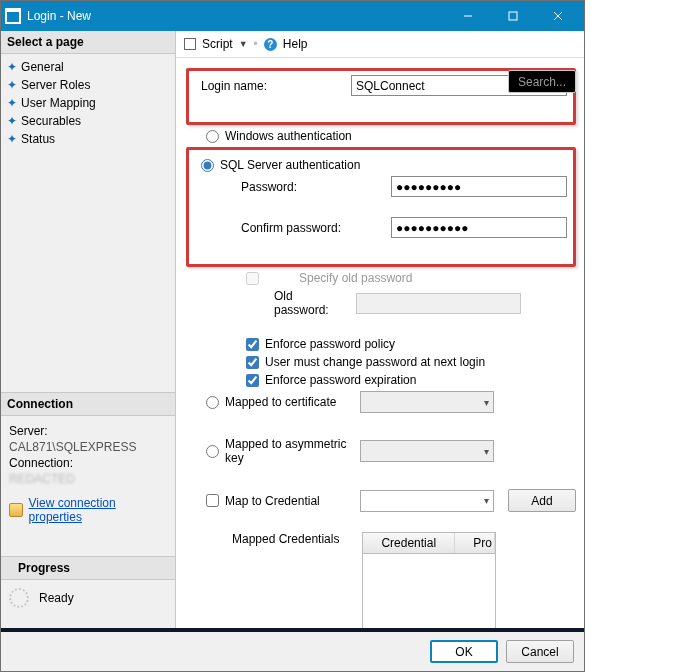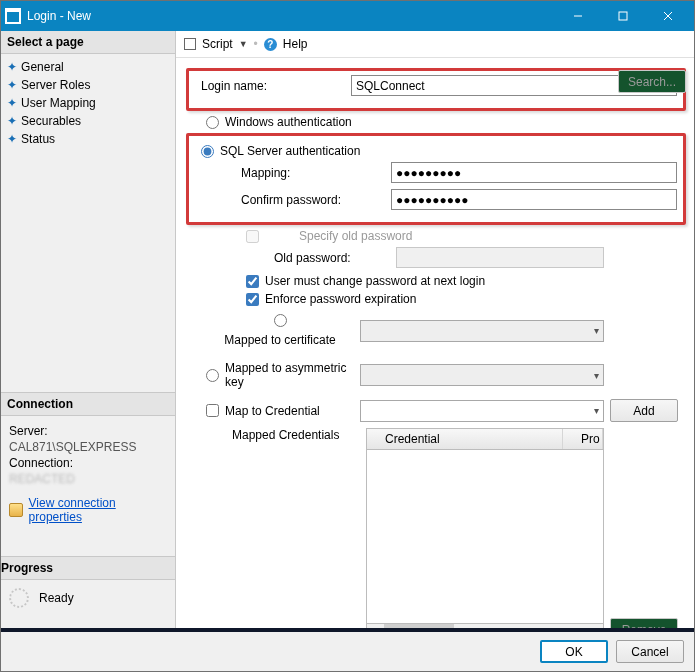--- a/index.html
+++ b/index.html
@@ -1,17 +1,17 @@
 <!DOCTYPE html>
 <html><head>
 <meta charset="utf-8">
 <style>
   * { box-sizing: border-box; font-family: "Segoe UI", Tahoma, sans-serif; font-size: 12px; }
   html,body { margin:0; padding:0; background:#fff; }
-  .window { width:695px; height:672px; border:1px solid #707070; display:flex; flex-direction:column; }
+  .window { width:585px; height:672px; border:1px solid #707070; display:flex; flex-direction:column; }
   .titlebar { height:30px; background:#0a84c1; color:#fff; display:flex; align-items:center; padding:0 4px; }
   .titlebar .icon { width:16px; height:16px; border:2px solid #fff; border-top-width:4px; margin-right:6px; }
   .titlebar .title { flex:1; }
   .titlebar .winbtn { width:45px; height:30px; display:flex; align-items:center; justify-content:center; color:#fff; }
   .winbtn svg { stroke:#fff; stroke-width:1; fill:none; }
   .body { flex:1; display:flex; min-height:0; }
   .sidebar { width:175px; background:#f0f0f0; border-right:1px solid #c8c8c8; display:flex; flex-direction:column; }
   .sidehead { font-weight:bold; padding:4px 6px; border-bottom:1px solid #c8c8c8; background:#e4e4e4;}
   .sidelist { padding:4px 0; }
   .sideitem { display:flex; align-items:center; padding:2px 6px; gap:4px;}
@@ -19,56 +19,56 @@
   .conn-sec { border-top:1px solid #c8c8c8; padding:0 0 6px 0;}
   .conn-head { font-weight:bold; padding:4px 6px; border-bottom:1px solid #c8c8c8; background:#e4e4e4;}
   .conn-body { padding:6px 8px; }
   .conn-body .lbl { margin-top:2px; }
   .conn-body .val { margin-top:2px; color:#555;}
   .conn-body .blur { color:#bbb; filter:blur(1.5px);}
   .linkrow { display:flex; align-items:center; gap:6px; margin-top:10px;}
   .linkrow .dbicon { width:14px;height:14px; background:linear-gradient(#ffe08a,#e8b34a); border:1px solid #b8892c; border-radius:2px;}
   .linkrow a { color:#0050c8; text-decoration:underline; }
   .prog-sec { margin-top:auto; border-top:1px solid #c8c8c8;}
-  .prog-head { font-weight:bold; padding:4px 0; border-bottom:1px solid #c8c8c8; background:#e4e4e4;}
+  .prog-head { font-weight:bold; padding:4px 17px; border-bottom:1px solid #c8c8c8; background:#e4e4e4;}
   .prog-body { display:flex; align-items:center; gap:10px; padding:8px 8px 20px 8px;}
   .spinner { width:20px;height:20px;border:2px dotted #c7c7c7;border-radius:50%; }
   .main { flex:1; display:flex; flex-direction:column; min-width:0;}
   .toolbar { display:flex; align-items:center; gap:6px; padding:6px 8px; border-bottom:1px solid #e0e0e0;}
   .toolbar .scripticon{ width:12px;height:12px;border:1px solid #666;display:inline-block;}
   .toolbar .drop { font-size:9px; color:#444;}
   .toolbar .helpicon{ width:13px;height:13px;border-radius:50%;background:#2a8dd4;color:#fff;display:inline-flex;align-items:center;justify-content:center;font-size:10px;font-weight:bold;}
   .form { flex:1; padding:10px 8px 0 10px; overflow:hidden; position:relative;}
-  .row { display:flex; align-items:center; margin-bottom:6px; gap:6px;}
+  .row { display:flex; align-items:center; margin-bottom:20px; gap:6px;}
   .lblcol { width:150px; padding-left:6px;}
   .lblcol.indent { padding-left:60px; width:190px;}
   .lblcol.indent2 { padding-left:30px; width:168px;}
   .txt { flex:1; height:21px; border:1px solid #888; background:#fff; padding:0 4px; }
   .txt.disabled { background:#f0f0f0; color:#9a9a9a; border-color:#c8c8c8;}
   .btn { height:23px; min-width:68px; background:linear-gradient(#f6f6f6,#e8e8e8); border:1px solid #a0a0a0; border-radius:2px; padding:0 8px;}
-  .btn.disabled{ color:#9a9a9a; border-color:#c8c8c8; background:#14532d;}
+  .btn.disabled{ color:#9a9a9a; border-color:#c8c8c8; background:#000000;}
   .btn.primary{ border:2px solid #0a84c1; background:#fff;}
   .redbox { border:3px solid #d23a3a; border-radius:2px; padding:4px 6px 6px 6px; margin-bottom:4px; box-shadow:2px 2px 3px rgba(0,0,0,.15);}
   input[type=radio],input[type=checkbox]{ accent-color:#3a7bbf; margin:0;}
   .radiolbl,.chklbl{ display:flex; align-items:center; gap:6px; padding-left:20px; margin:4px 0;}
   .chklbl.indent{ padding-left:60px;}
   .chklbl.disabled,.radiolbl.disabled{ color:#9a9a9a;gap:40px;}
   .combo { flex:1; height:22px; display:flex; align-items:center; background:linear-gradient(#f4f4f4,#e3e3e3); border:1px solid #a8a8a8; padding:0 4px; justify-content:space-between;}
   .combo.flat{ background:#fff;}
   .combo .chev{ font-size:10px; color:#555;}
   .combo.disabled{ color:#9a9a9a; background:#eee;}
   .listhdr{ display:flex; background:linear-gradient(#f8f8f8,#e6e6e6); border:1px solid #bcbcbc; border-bottom:none;}
   .listhdr div{ padding:3px 18px; border-right:1px solid #d6d6d6;}
   .listbox{ height:175px; border:1px solid #bcbcbc; background:#fff;}
   .listscroll{ display:flex; border:1px solid #bcbcbc; border-top:none; height:17px;}
   .listscroll .sarrow{ width:17px; display:flex;align-items:center;justify-content:center; background:#f0f0f0;}
   .listscroll .strack{ flex:1; background:#f0f0f0;}
   .listscroll .sthumb{ width:70px; background:#cfcfcf;}
   .footer{ display:flex; justify-content:flex-end; gap:8px; padding:8px 10px; border-top:4px solid #0f172a; background:#f0f0f0;}
-  .rightbtncol{ width:76px; display:flex; }
+  .rightbtncol{ width:76px; display:flex; justify-content:flex-end;}
 </style>
 </head>
 <body>
 
 <div class="window">
 
   <div class="titlebar">
     <span class="icon"></span>
     <span class="title">Login - New</span>
     <span class="winbtn">
@@ -163,50 +163,54 @@
           <input type="radio" style="">
           <span>Windows authentication</span>
         </label>
 
         <div class="redbox">
           <label class="radiolbl" style="padding-left:6px;align-items:flex-end;">
             <input type="radio" checked="" style="">
             <span>SQL Server authentication</span>
           </label>
           <div class="row">
-            <span class="lblcol indent" style="padding-left:46px;">Mapping:</span>
+            <span class="lblcol indent" style="padding-left:46px;">Password:</span>
             <input class="txt" value="●●●●●●●●●" style="">
           </div>
           <div class="row">
             <span class="lblcol indent" style="padding-left:46px;">Confirm password:</span>
             <input class="txt" value="●●●●●●●●●●" style="">
           </div>
         </div>
 
         <label class="chklbl indent disabled">
           <input type="checkbox" disabled="" style="">
           <span>Specify old password</span>
         </label>
         <div class="row">
           <span class="lblcol indent disabled" style="padding-left:88px; width:204px;">Old password:</span>
           <input class="txt disabled" disabled="" style="">
           <span style="width:76px;"></span>
         </div>
 
         <label class="chklbl indent">
           <input type="checkbox" checked="" style="">
+          <span>Enforce password policy</span>
+        </label>
+        <label class="chklbl indent">
+          <input type="checkbox" checked="" style="">
           <span>User must change password at next login</span>
         </label>
         <label class="chklbl indent">
           <input type="checkbox" checked="" style="">
           <span>Enforce password expiration</span>
         </label>
 
         <div class="row">
-          <label class="radiolbl" style="width:168px;flex-direction:column;">
+          <label class="radiolbl" style="width:168px;">
             <input type="radio" style="">
             <span>Mapped to certificate</span>
           </label>
           <div class="combo disabled">
               <span></span>
               <span class="chev">▾</span>
             </div>
           <span class="rightbtncol"></span>
         </div>
         <div class="row">

